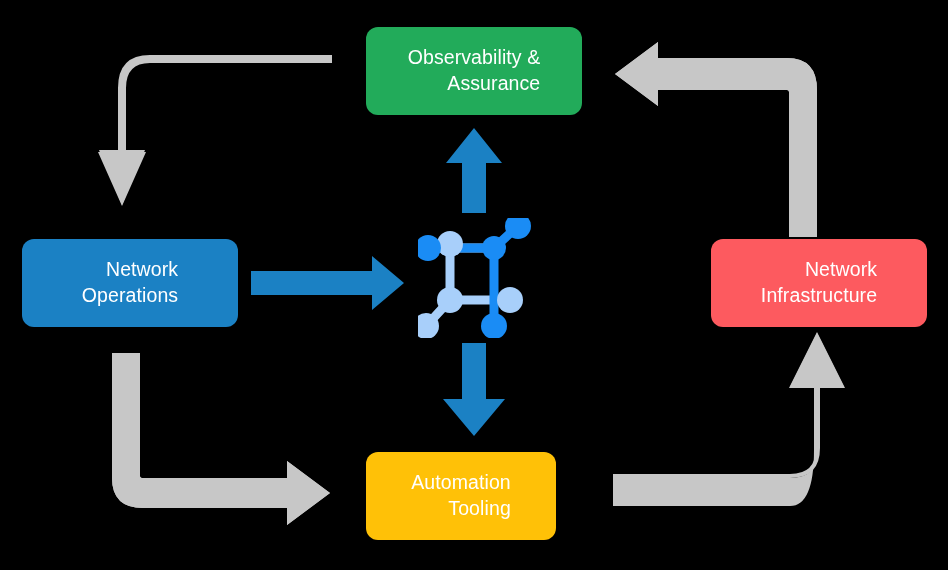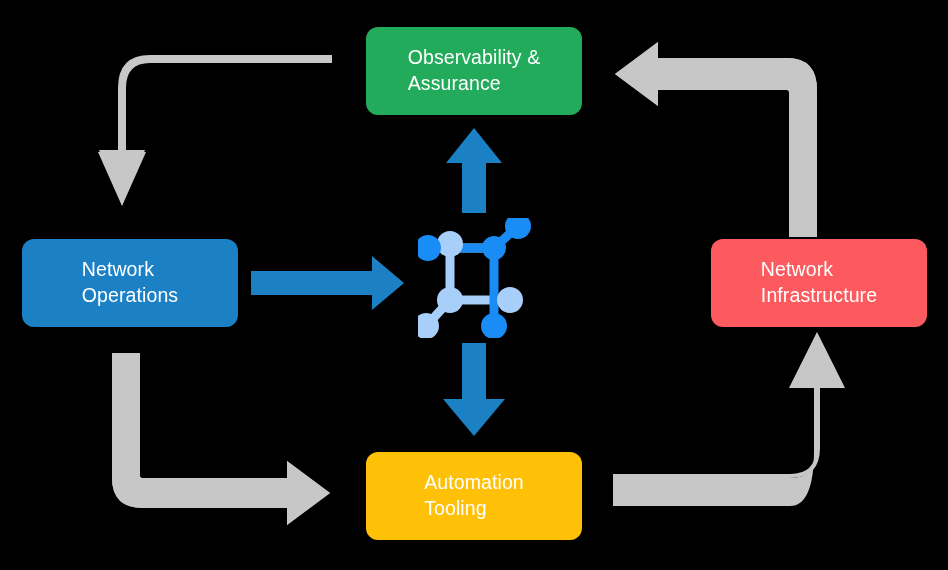--- a/index.html
+++ b/index.html
@@ -24,21 +24,21 @@
     top: 0;
     width: 948px;
     height: 570px;
   }
   .node-box {
     position: absolute;
     border-radius: 12px;
     display: flex;
     align-items: center;
     justify-content: center;
-    text-align: left;
+    text-align: right;
     color: #ffffff;
     font-size: 19.5px;
     line-height: 1.32;
     font-weight: 400;
     letter-spacing: 0.1px;
     box-sizing: border-box;
     padding: 4px 10px;
     z-index: 5;
   }
   .node-label {
@@ -51,21 +51,21 @@
   }
   #box-network-operations {
     left: 22px; top: 239px; width: 216px; height: 88px;
     background: #1b81c4;
   }
   #box-network-infrastructure {
     left: 711px; top: 239px; width: 216px; height: 88px;
     background: #fd5a5f;
   }
   #box-automation-tooling {
-    left: 366px; top: 452px; width: 216px; height: 88px;
+    left: 366px; top: 452px; width: 190px; height: 88px;
     background: #ffc107;
   }
   #icon-hub {
     position: absolute;
     left: 418px;
     top: 218px;
     width: 120px;
     height: 120px;
     z-index: 6;
   }

